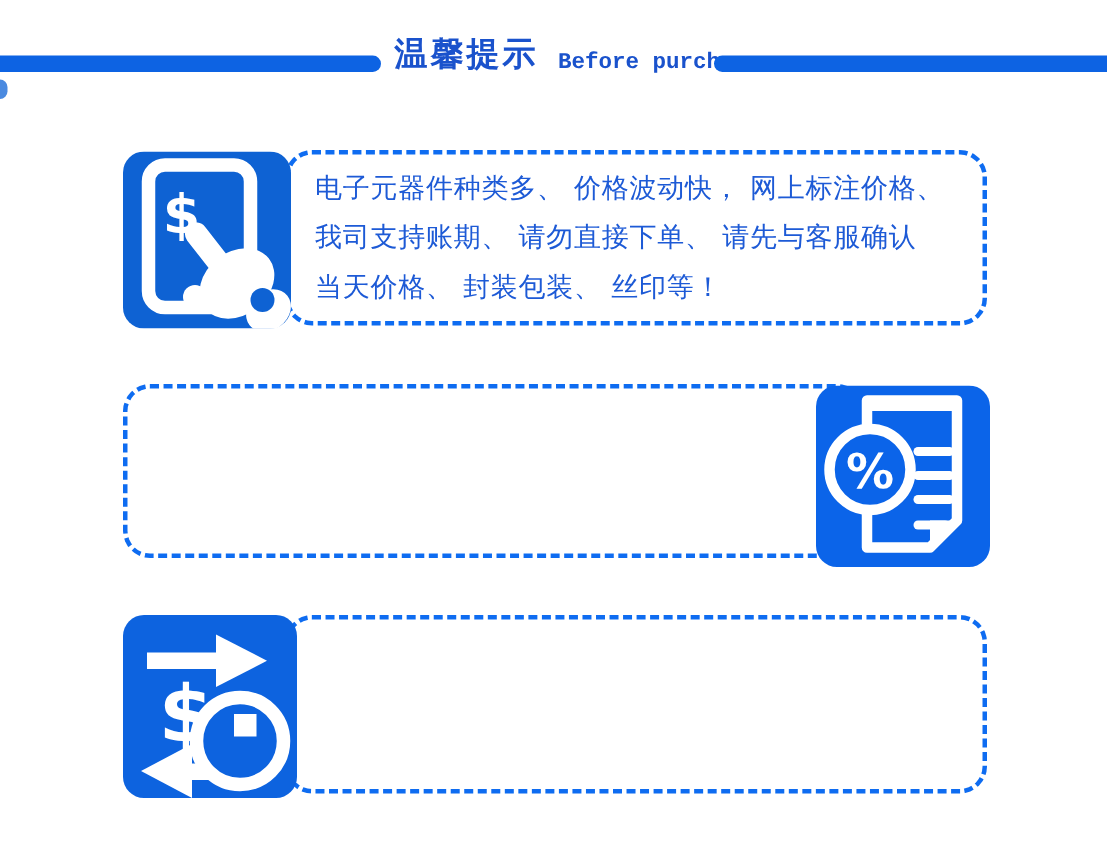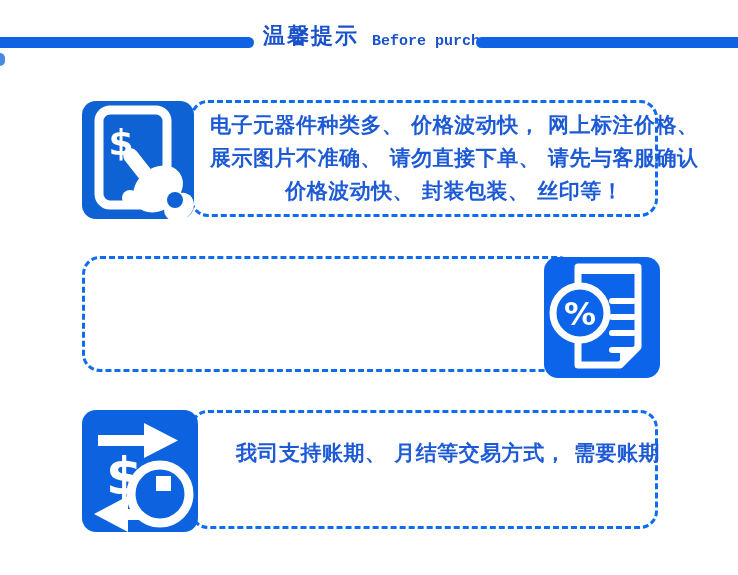--- a/index.html
+++ b/index.html
@@ -31,22 +31,22 @@
     border:3px dashed var(--dash-blue); border-radius:18px; background:#ffffff;
   }
   .box1 { left:190px; top:100px; width:468px; height:117px; }
   .box2 { left:82px;  top:256px; width:494px; height:116px; }
   .box3 { left:190px; top:410px; width:468px; height:119px; }
   .icon { position:absolute; display:block; }
   .icon1 { left:82px;  top:101px; }
   .icon2 { left:544px; top:257px; }
   .icon3 { left:82px;  top:410px; }
   .notice-text {
-    position:absolute; color:var(--text-blue); font-weight:700;
-    font-size:21px; letter-spacing:0.5px; white-space:nowrap;text-align:center;
+    position:absolute; color:var(--text-blue); font-weight:400;
+    font-size:18px; letter-spacing:0.5px; white-space:nowrap;
   }
   .text1 { left:210px; top:109px; line-height:33px; }
   .text2 { left:190px; top:304px; line-height:22px; }
   .text3 { left:236px; top:437px; line-height:33px; }
   
   svg text { font-family:"DejaVu Sans", sans-serif; font-weight:700; fill:#ffffff; }
   .icon1-bg { fill:var(--icon1-bg); }
   .icon2-bg { fill:var(--icon2-bg); }
   .icon3-bg { fill:var(--icon3-bg); }
   .wstroke  { fill:none; stroke:#ffffff; }
@@ -71,22 +71,22 @@
     <circle class="wfill" cx="48" cy="97" r="8"></circle>
     <g class="wfill">
       <rect x="-7.5" y="-42" width="15" height="46" rx="7.5" transform="translate(70,82) rotate(-38)"></rect>
       <ellipse rx="27" ry="21" transform="translate(76,88) rotate(-38)"></ellipse>
       <ellipse rx="16" ry="13" transform="translate(97,106) rotate(-38)"></ellipse>
     </g>
     <circle class="icon1-bg" cx="93" cy="99" r="8"></circle>
   </svg>
   <div class="notice-text text1">
     <div>电子元器件种类多、 价格波动快， 网上标注价格、</div>
-    <div>展示图片不准确、 请勿直接下单、 请先与客服确认</div>
-    <div>价格波动快、 封装包装、 丝印等！</div>
+    <div>我司支持账期、 请勿直接下单、 请先与客服确认</div>
+    <div>当天价格、 封装包装、 丝印等！</div>
   </div>
 
   <div class="dashed-box box2"></div>
   <svg class="icon icon2" width="116" height="121" viewBox="0 0 116 121">
     <rect class="icon2-bg" width="116" height="121" rx="14"></rect>
     <path class="wstroke" d="M34,10 h60 v80 l-18,18 h-42 z" stroke-width="7" stroke-linejoin="round"></path>
     <path class="wfill" d="M94,90 l-18,18 v-18 z"></path>
     <rect class="wfill" x="31" y="8" width="66" height="9" rx="2"></rect>
     <g stroke="#ffffff" stroke-width="6" stroke-linecap="round">
       <line x1="68" y1="44" x2="89" y2="44"></line>
@@ -105,16 +105,15 @@
       <rect x="16" y="25" width="52" height="11"></rect>
       <path d="M62,13 L96,30.5 L62,48 z"></path>
       <path d="M46,86 L12,104 L46,122 z"></path>
       <rect x="42" y="99" width="28" height="11"></rect>
     </g>
     <text x="42" y="84" font-size="52" text-anchor="middle">$</text>
     <circle class="icon3-bg" cx="78" cy="84" r="29" stroke="#ffffff" stroke-width="9"></circle>
     <rect class="wfill" x="74" y="66" width="15" height="15"></rect>
   </svg>
   <div class="notice-text text3">
-    <div>我司支持账期、 月结等交易方式， 需要账期</div>
   </div>
 
 </div>
 
 </body></html>

